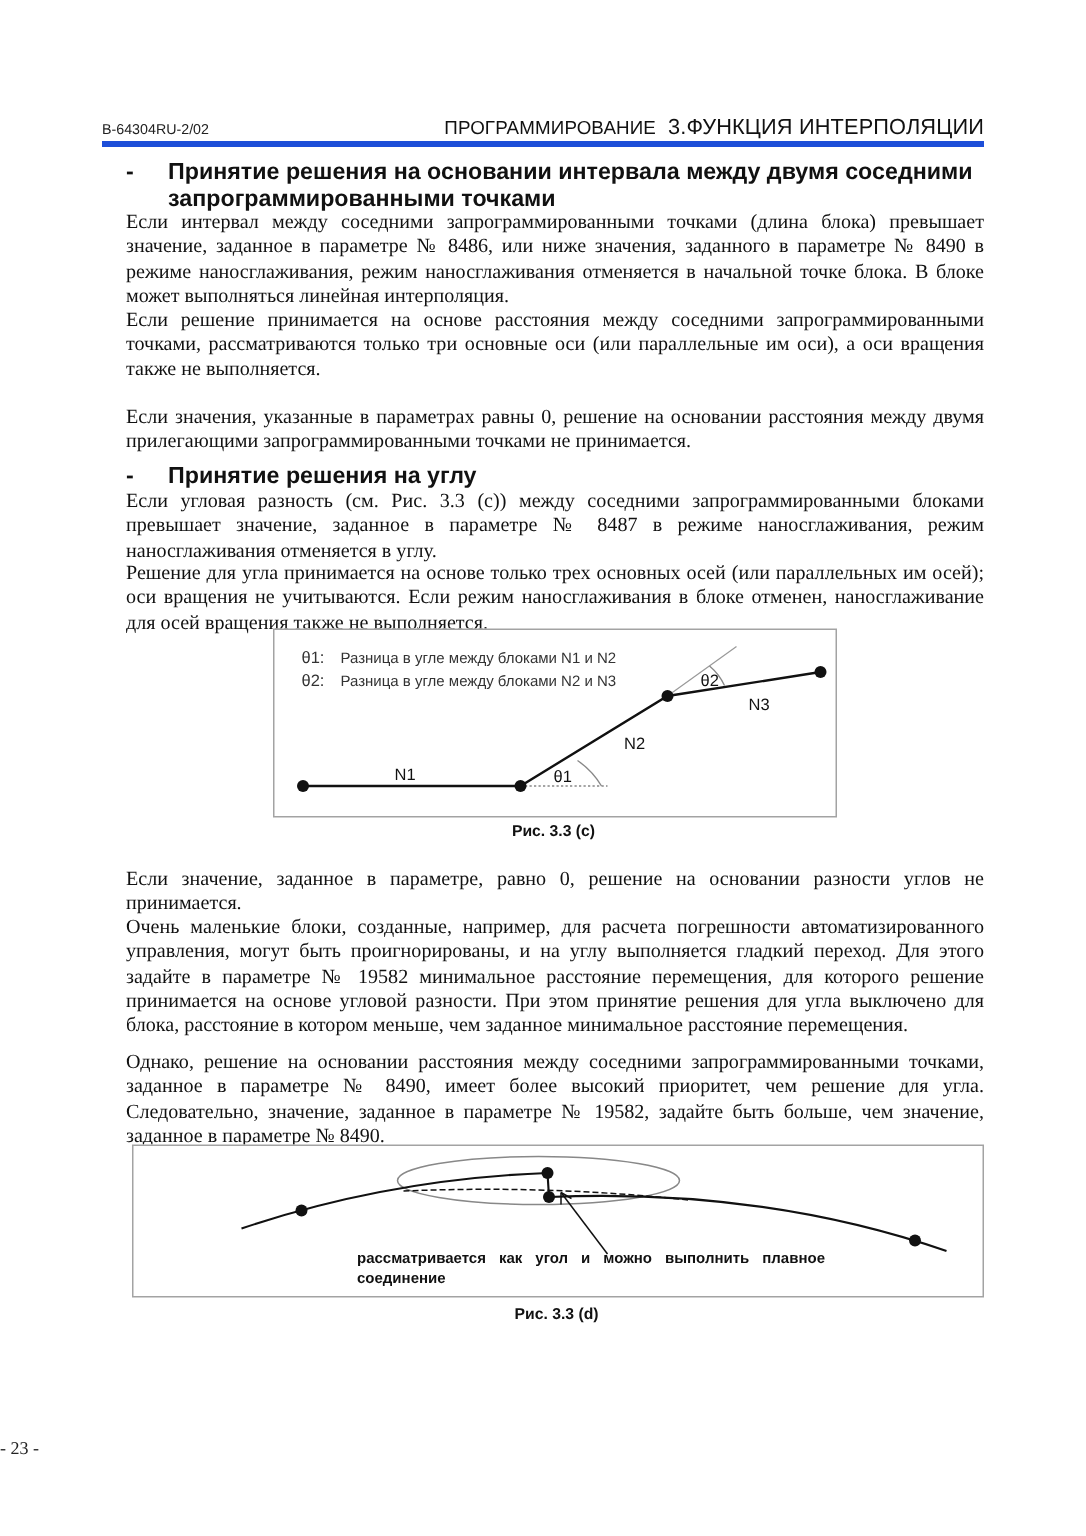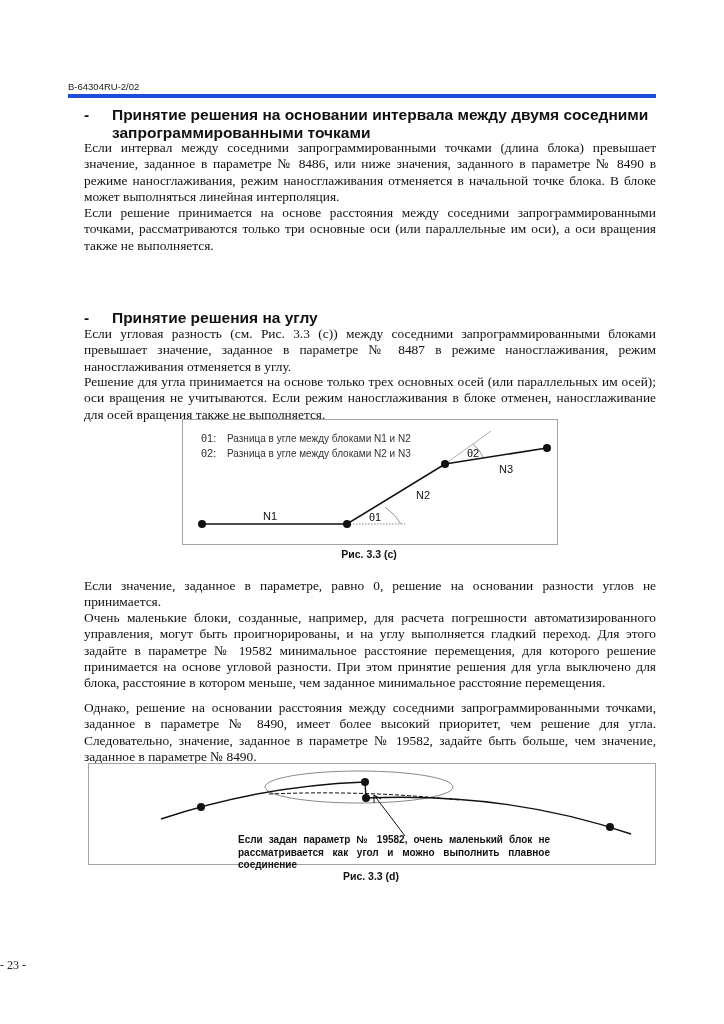--- a/index.html
+++ b/index.html
@@ -23,40 +23,45 @@
   .fig-note .ln { display:block; white-space:nowrap; text-align-last:justify; }
   .fig-note .ln.last { text-align-last:left; }
 </style>
 </head>
 <body>
 
 <div class="page">
 
   <div class="hdr">
     <span class="hdr-left">B-64304RU-2/02</span>
+    <span class="hdr-right"><span class="sec">ПРОГРАММИРОВАНИЕ</span><span>3.ФУНКЦИЯ ИНТЕРПОЛЯЦИИ</span></span>
   </div>
 
   <div class="h2" style="top:106px;">
     <span class="dash">-</span>
     <span class="txt">Принятие решения на основании интервала между двумя соседними</span>
   </div>
   <div class="h2" style="top:124px;">
     <span class="txt">запрограммированными точками</span>
   </div>
 
   <div class="p" style="top:140px;">
     <span class="ln">Если интервал между соседними запрограммированными точками (длина блока) превышает</span>
     <span class="ln">значение, заданное в параметре № 8486, или ниже значения, заданного в параметре № 8490 в</span>
     <span class="ln">режиме наносглаживания, режим наносглаживания отменяется в начальной точке блока. В блоке</span>
     <span class="ln last">может выполняться линейная интерполяция.</span>
   </div>
   <div class="p" style="top:205px;">
     <span class="ln">Если решение принимается на основе расстояния между соседними запрограммированными</span>
     <span class="ln">точками, рассматриваются только три основные оси (или параллельные им оси), а оси вращения</span>
     <span class="ln last">также не выполняется.</span>
+  </div>
+  <div class="p" style="top:270px;">
+    <span class="ln">Если значения, указанные в параметрах равны 0, решение на основании расстояния между двумя</span>
+    <span class="ln last">прилегающими запрограммированными точками не принимается.</span>
   </div>
 
   <div class="h2" style="top:309px;">
     <span class="dash">-</span>
     <span class="txt">Принятие решения на углу</span>
   </div>
 
   <div class="p" style="top:326px;">
     <span class="ln">Если угловая разность (см. Рис. 3.3 (c)) между соседними запрограммированными блоками</span>
     <span class="ln">превышает значение, заданное в параметре № 8487 в режиме наносглаживания, режим</span>
@@ -131,20 +136,19 @@
       <circle cx="112" cy="43" r="4" fill="#111"></circle>
       <circle cx="276" cy="18" r="4" fill="#111"></circle>
       <circle cx="277" cy="34" r="4" fill="#111"></circle>
       <circle cx="521" cy="63" r="4" fill="#111"></circle>
 
       <line x1="316" y1="72" x2="285" y2="31" stroke="#111" stroke-width="1"></line>
       <path d="M 285 31 L 285 39 M 285 31 L 292 35" fill="none" stroke="#111" stroke-width="1"></path>
     </svg>
   </div>
   <div class="fig-note" style="left:238px; top:834px; width:312px;">
-    <span class="ln">Если задан параметр № 19582, очень маленький блок не</span>
     <span class="ln">рассматривается как угол и можно выполнить плавное</span>
     <span class="ln last">соединение</span>
   </div>
   <div class="cap" style="left:88px; width:566px; top:870px;">Рис. 3.3 (d)</div>
 
   <div class="pgno">- 23 -</div>
 </div>
 
 </body></html>

